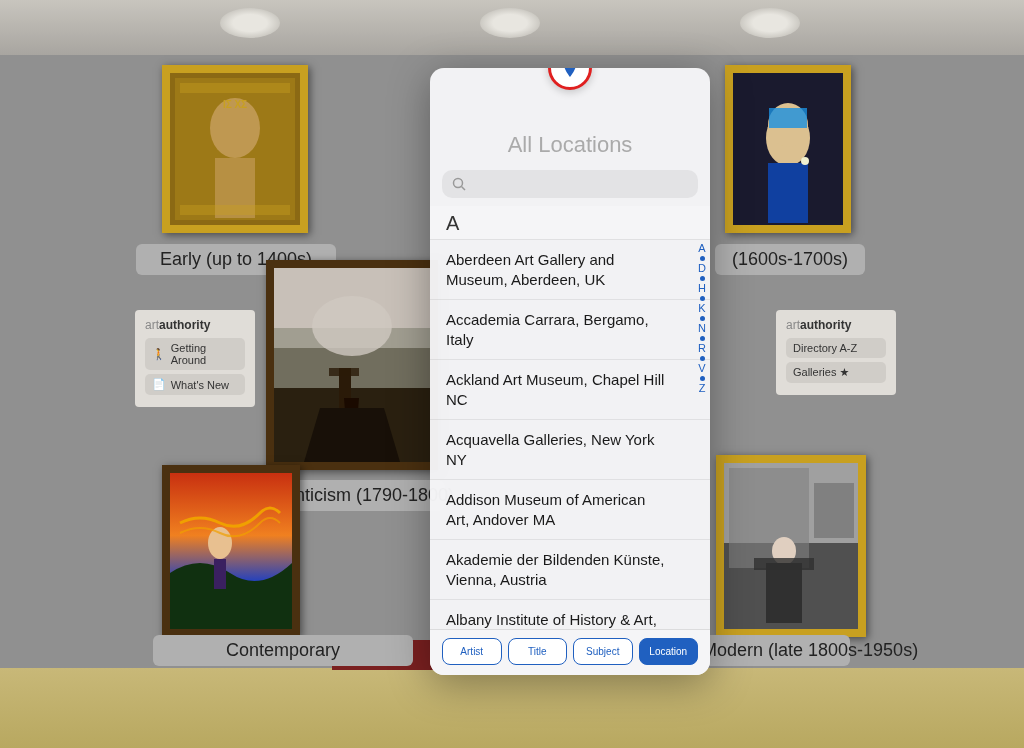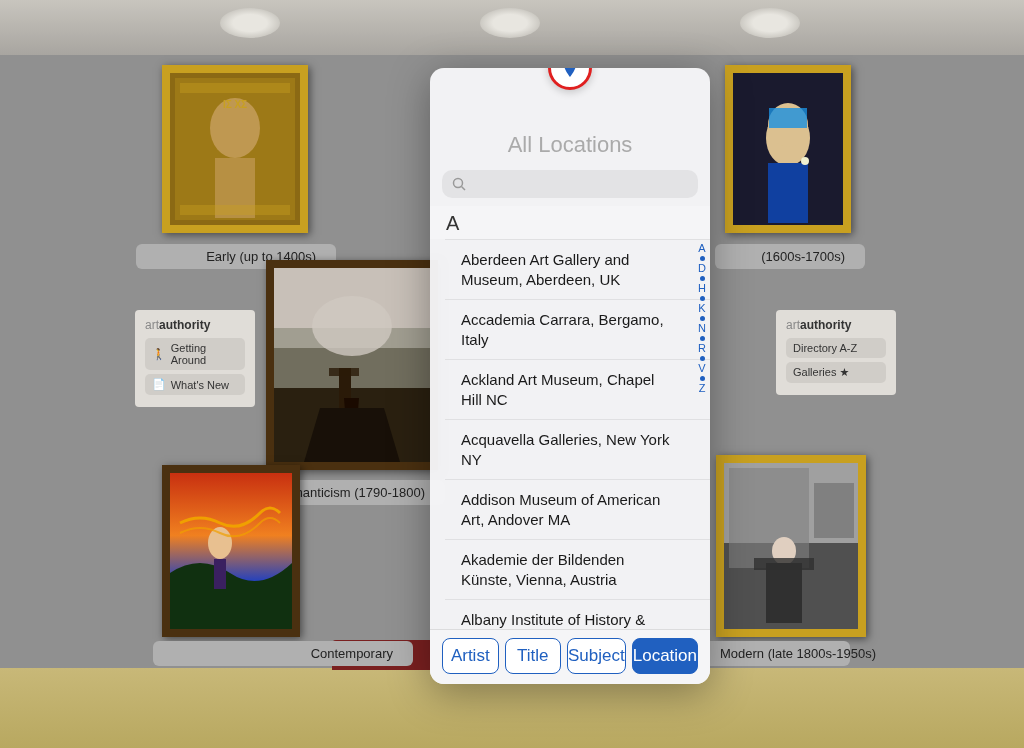--- a/index.html
+++ b/index.html
@@ -64,24 +64,24 @@
       height: 30px;
       background: #7a2020;
       border-radius: 4px 4px 0 0;
     }
 
     
     .painting-label {
       position: absolute;
       background: #b0b0b0;
       border-radius: 6px;
-      padding: 5px 20px;
-      font-size: 13px;
+      padding: 5px 2px;
+      font-size: 18px;
       color: #222;
-      text-align: right;
+      text-align: center;
       white-space: nowrap;
     }
 
     
     .artauthority-widget {
       position: absolute;
       background: #e0ddd8;
       border-radius: 4px;
       padding: 8px 10px;
       width: 120px;
@@ -191,21 +191,20 @@
       font-weight: 500;
       color: #333;
       background: rgba(245,245,247,0.97);
     }
 
     
     .location-list {
       max-height: 390px;
       overflow-y: auto;
       position: relative;
-      padding-left: 15px;
     }
     .location-item {
       padding: 10px 16px;
       font-size: 15px;
       color: #1a1a1a;
       border-top: 1px solid rgba(0,0,0,0.07);
       line-height: 1.3;
       cursor: pointer;
       padding-right: 40px;
     }
@@ -242,21 +241,21 @@
       background: rgba(245,245,247,0.97);
       border-top: 1px solid rgba(0,0,0,0.1);
     }
     .tab-btn {
       flex: 1;
       padding: 7px 0;
       border-radius: 8px;
       border: 1.5px solid #2060c0;
       background: white;
       color: #2060c0;
-      font-size: 17px;
+      font-size: 10px;
       text-align: center;
       cursor: pointer;
     }
     .tab-btn.active {
       background: #2060c0;
       color: white;
     }
 
     
     .painting-content {

